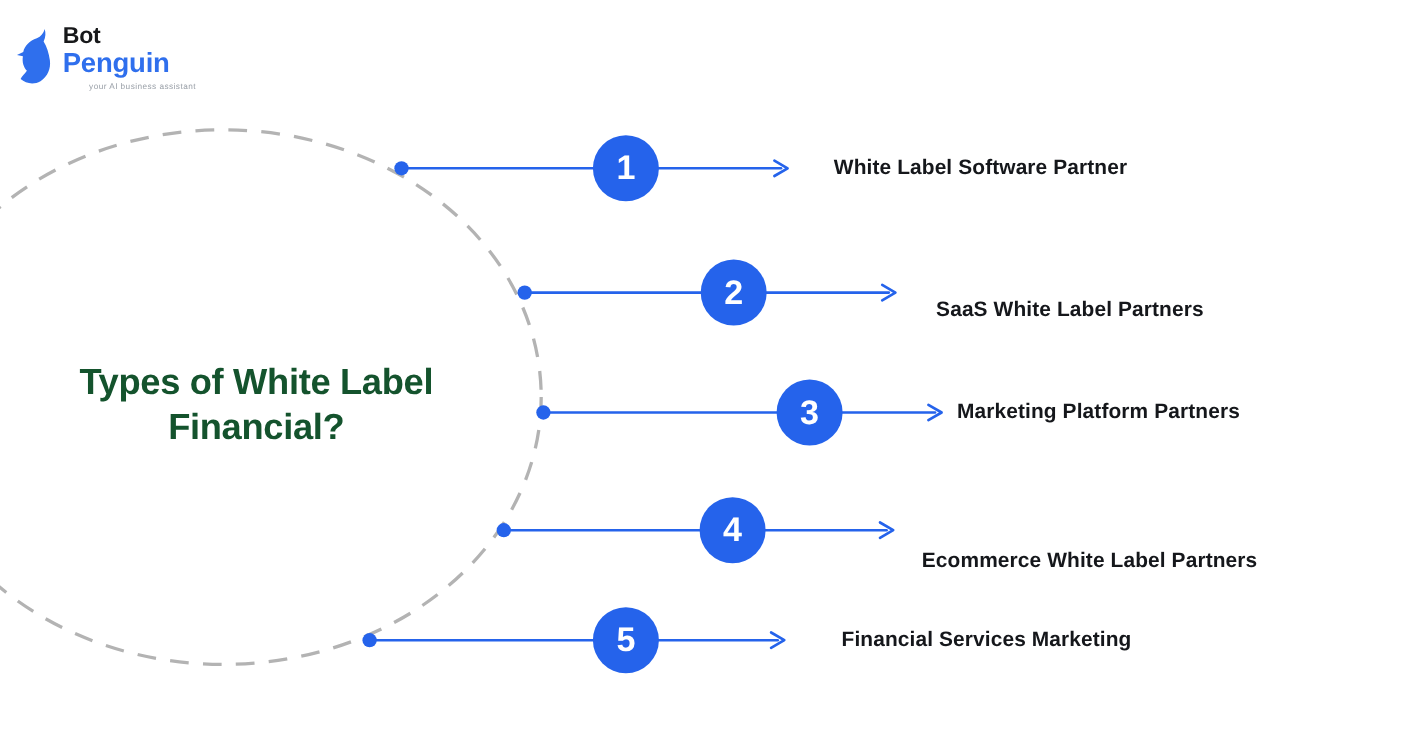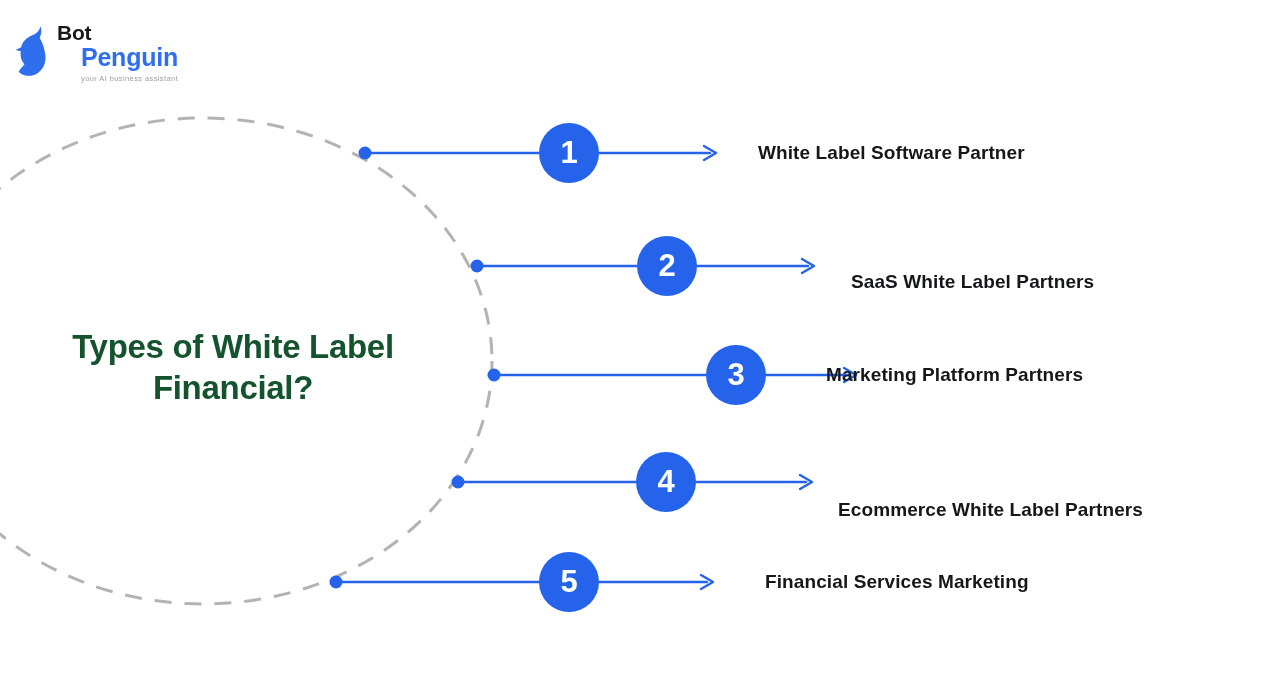--- a/index.html
+++ b/index.html
@@ -6,21 +6,21 @@
   .canvas{
     position:relative;width:1172px;height:686px;background:#ffffff;overflow:hidden;
     font-family:"Liberation Sans", sans-serif;
     --accent:#2563EB;--logo-blue:#2F6FED;--dash:#B3B3B3;--ink:#15171B;
   }
   
   .logo{position:absolute;left:14px;top:22px;display:flex;align-items:flex-start;}
   .logo svg{width:38px;height:52px;display:block;margin-top:3px;}
   .logo-text{margin-left:5px;}
   .logo-bot{font-size:21px;font-weight:800;color:#17181A;line-height:1;letter-spacing:-.2px;}
-  .logo-penguin{font-size:25px;font-weight:800;color:var(--logo-blue);line-height:1;margin-top:2px;letter-spacing:-.2px;text-align:right;}
+  .logo-penguin{font-size:25px;font-weight:800;color:var(--logo-blue);line-height:1;margin-top:2px;letter-spacing:-.2px;}
   .logo-tagline{font-size:7.5px;color:#9AA0A8;margin-top:4px;letter-spacing:.4px;margin-left:24px;}
   
   .title{
     position:absolute;left:28px;top:326px;width:410px;text-align:center;
     font-size:33px;font-weight:700;color:#14532d;line-height:1.25;letter-spacing:-.3px;
   }
   
   .overlay{position:absolute;left:0;top:0;width:1288px;height:686px;}
   
   .badge{
@@ -99,17 +99,17 @@
   </svg>
 
   <div class="badge" style="left:539px;top:123px;">1</div>
   <div class="badge" style="left:637px;top:236px;">2</div>
   <div class="badge" style="left:706px;top:345px;">3</div>
   <div class="badge" style="left:636px;top:452px;">4</div>
   <div class="badge" style="left:539px;top:552px;">5</div>
 
   <div class="item-label" style="left:758px;top:153px;">White Label Software Partner</div>
   <div class="item-label" style="left:851px;top:282px;">SaaS White Label Partners</div>
-  <div class="item-label" style="left:826px;top:375px;">Marketing Platform Partners</div>
+  <div class="item-label" style="left:870px;top:375px;">Marketing Platform Partners</div>
   <div class="item-label" style="left:838px;top:482px;margin-top:28px;">Ecommerce White Label Partners</div>
   <div class="item-label" style="left:765px;top:582px;">Financial Services Marketing</div>
 
 </div>
 
 </body></html>

